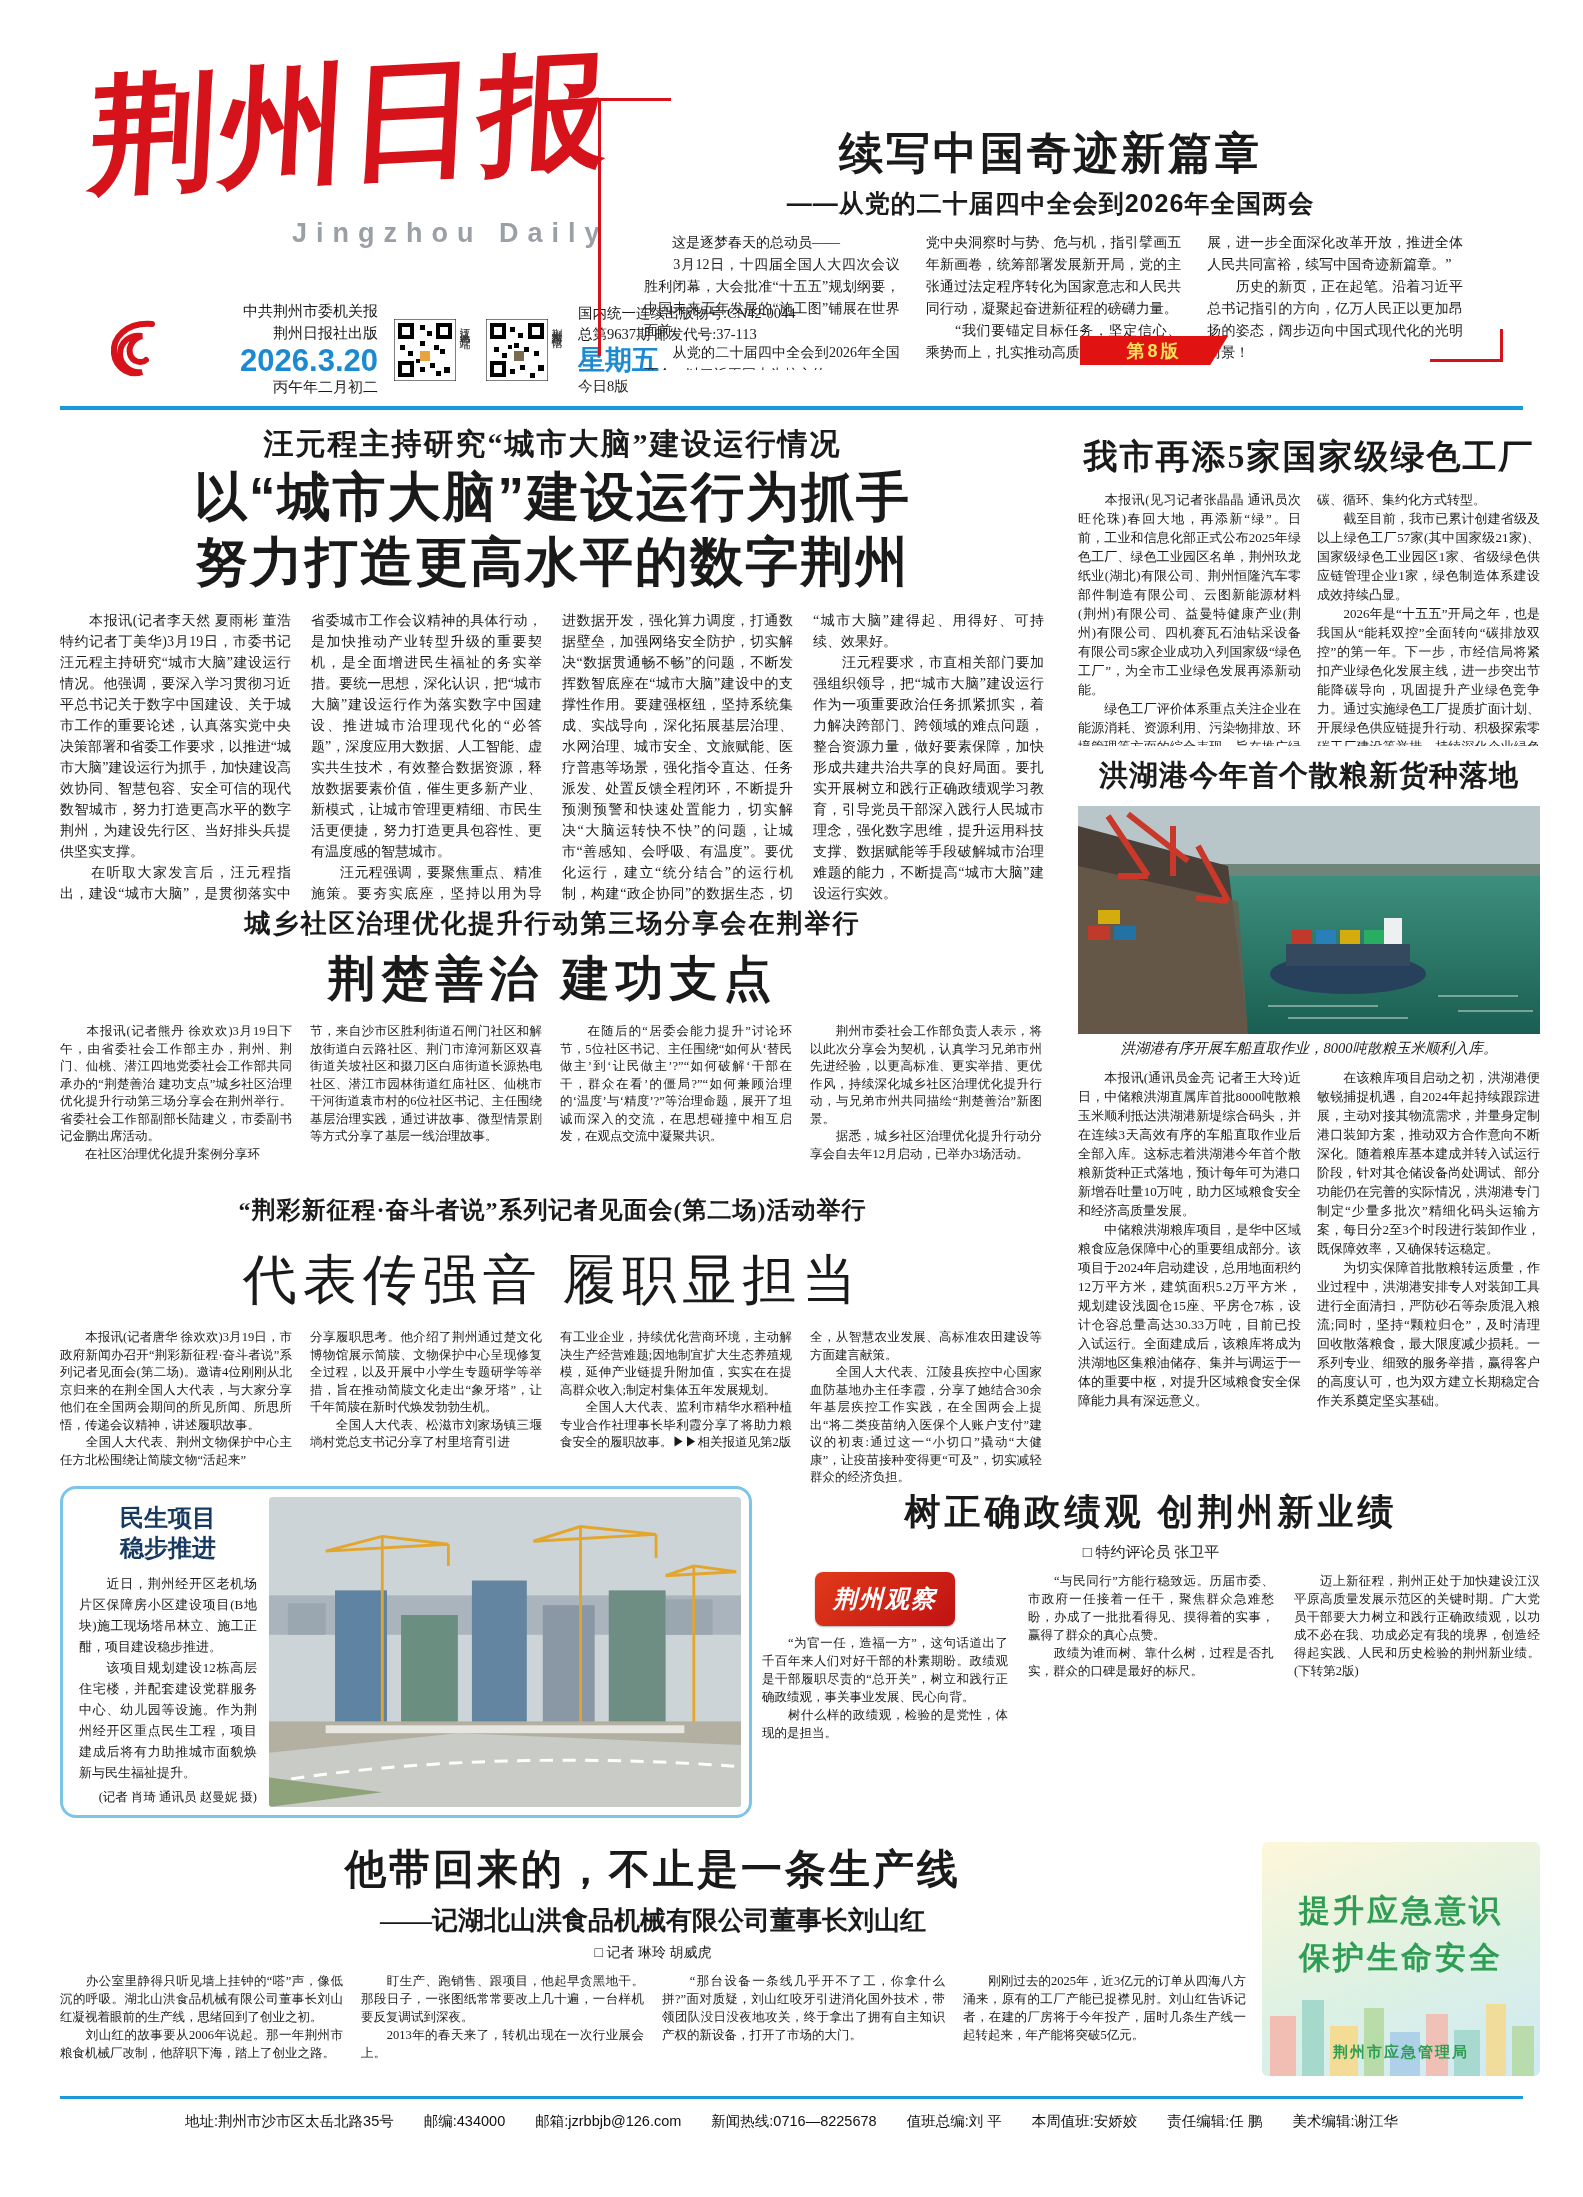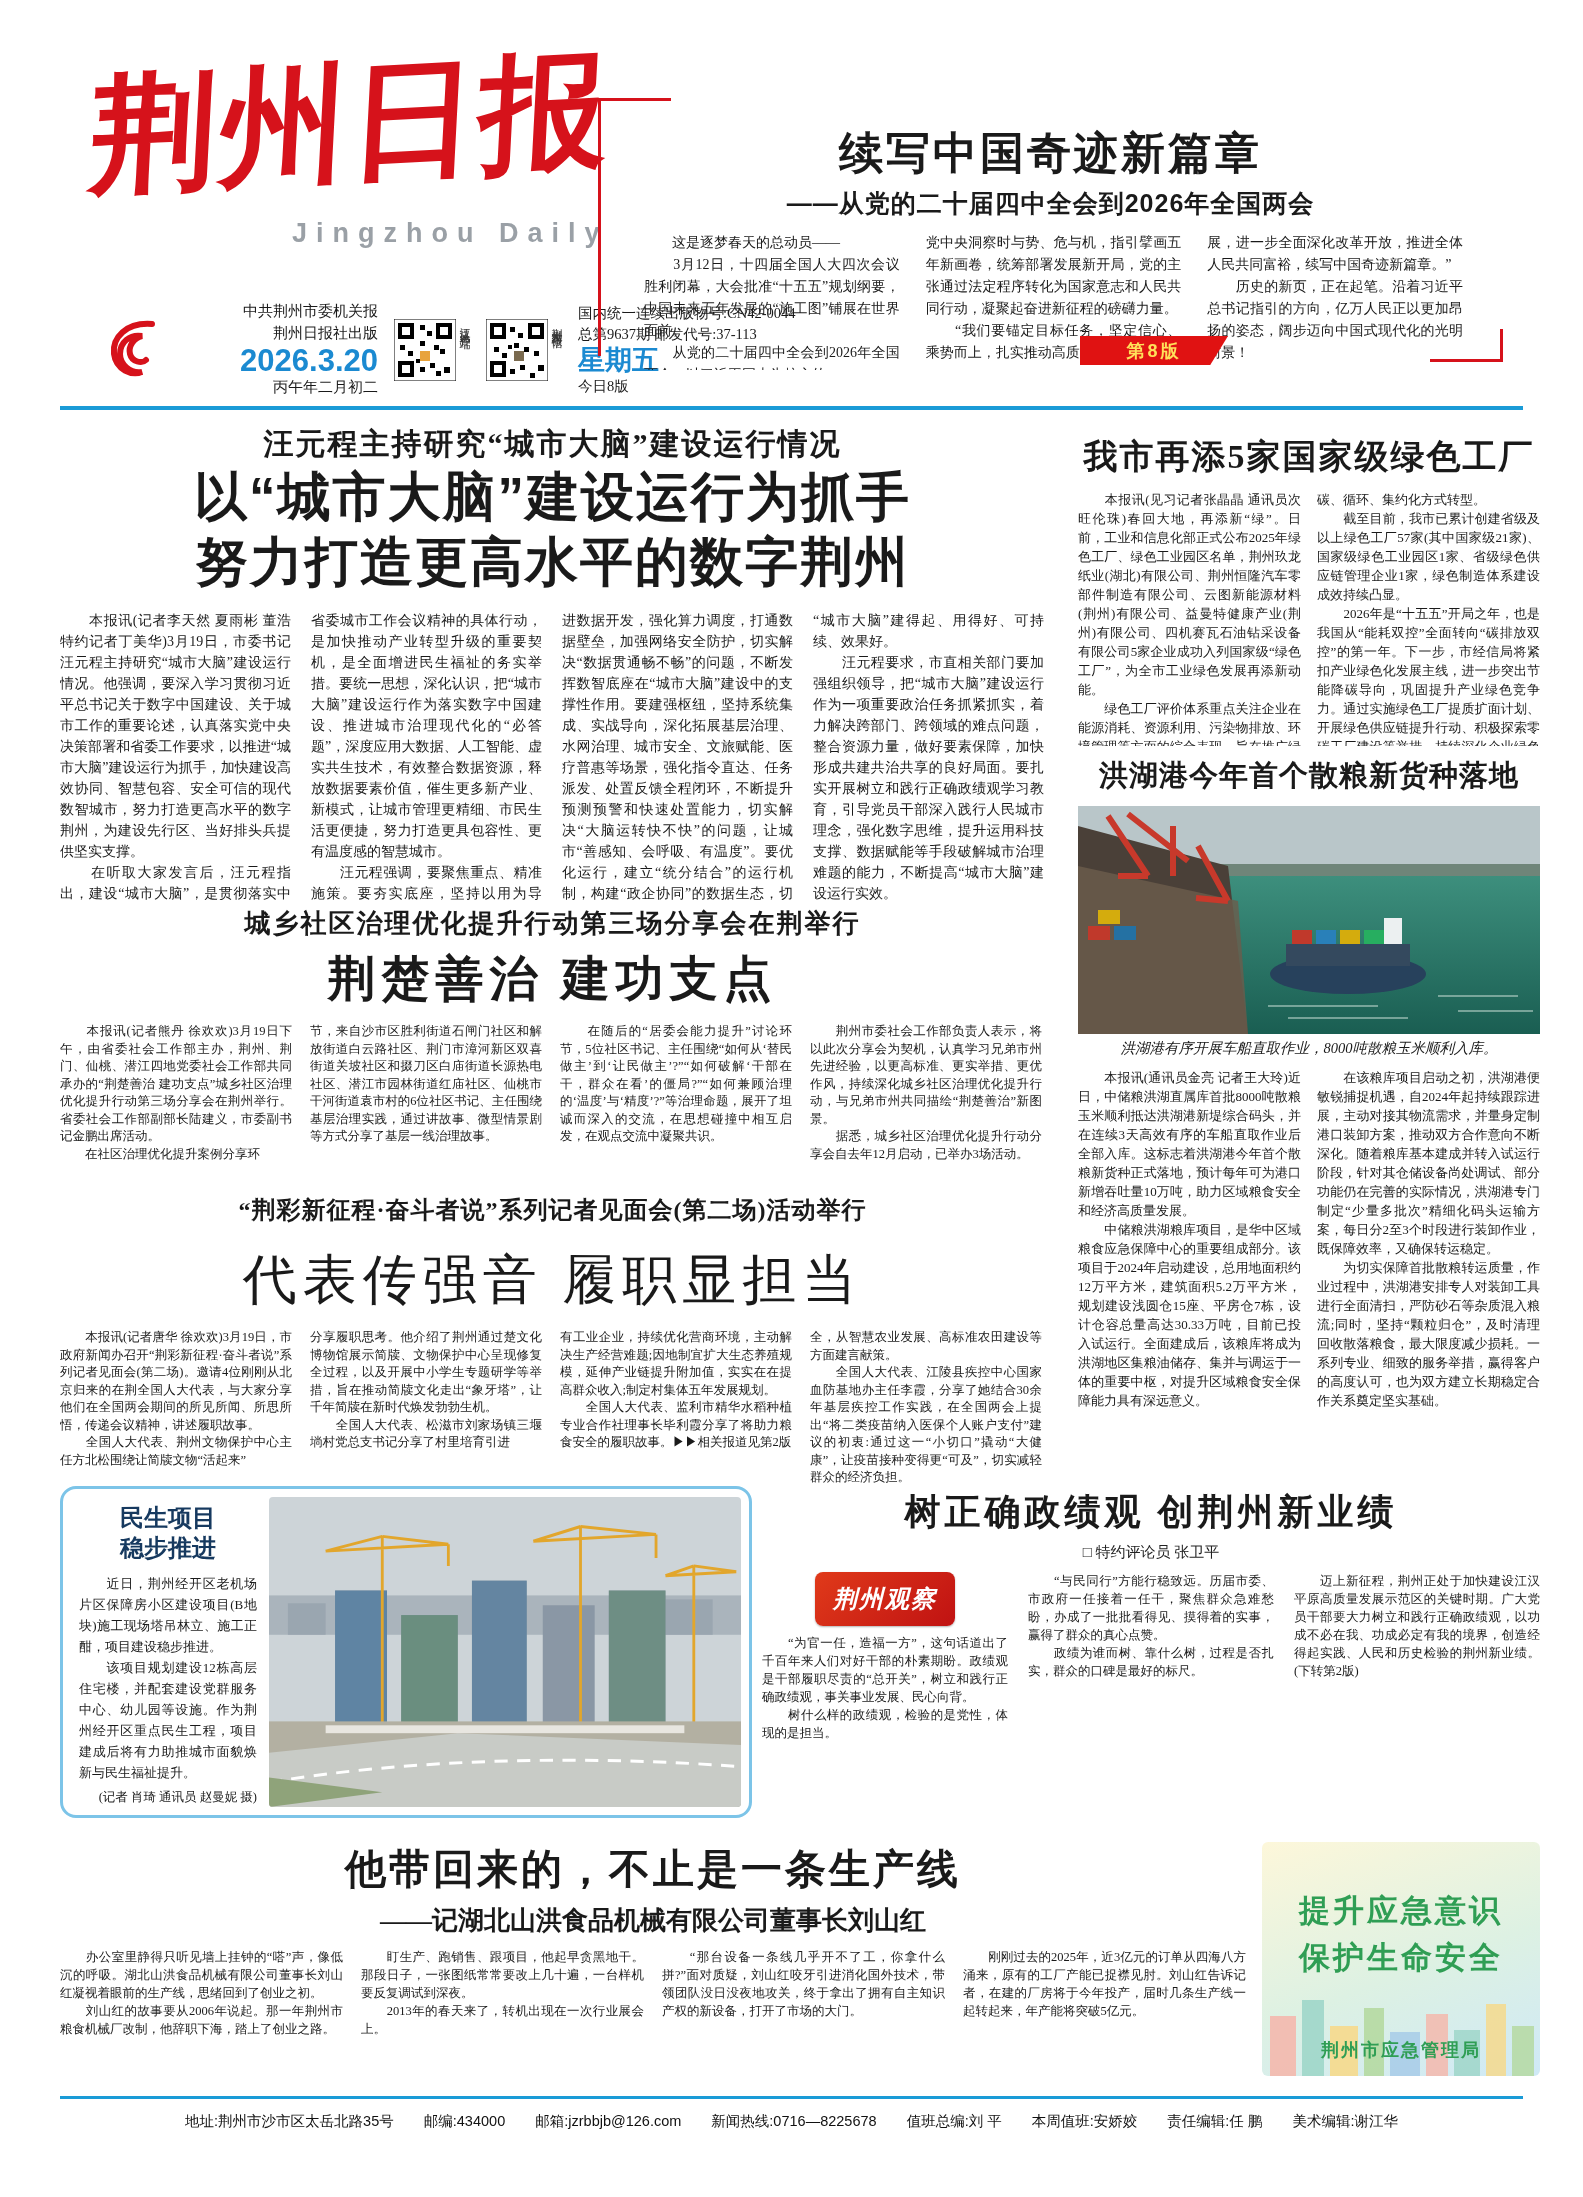--- a/index.html
+++ b/index.html
@@ -83,21 +83,21 @@
   .pf-sub{font-size:26px;font-weight:600;margin-top:6px;}
   .pf-by{font-size:14px;margin-top:6px;}
   .pf-cols{display:flex;gap:18px;margin-top:10px;}
   .pf-col{width:283px;height:148px;font-size:12.5px;line-height:18px;}
   
   .psa{left:1262px;top:1842px;width:278px;height:234px;border-radius:6px;overflow:hidden;
       background:linear-gradient(160deg,#fdf7da 0%,#ddf1e3 55%,#cfe9f6 100%);}
   .psa-text{position:absolute;left:0;top:46px;width:100%;text-align:center;color:#2f9e54;
       font-weight:900;font-size:31px;letter-spacing:3px;line-height:1.5;font-family:"Liberation Serif",serif;}
   .psa-org{position:absolute;left:0;bottom:14px;width:100%;text-align:center;color:#2f9e54;
-      font-size:18px;letter-spacing:2px;font-weight:bold;}
+      font-size:15px;letter-spacing:2px;font-weight:bold;}
   
   .footer{left:60px;top:2112px;width:1463px;text-align:center;font-size:14.5px;color:#111;
       font-family:"Liberation Sans",sans-serif;}
   .footer span{margin:0 13px;}
 </style>
 </head>
 <body>
 
 <div class="page">
 
@@ -334,20 +334,21 @@
       </div>
       <div class="cm-col coltext">　　“与民同行”方能行稳致远。历届市委、市政府一任接着一任干，聚焦群众急难愁盼，办成了一批批看得见、摸得着的实事，赢得了群众的真心点赞。
 　　政绩为谁而树、靠什么树，过程是否扎实，群众的口碑是最好的标尺。</div>
       <div class="cm-col coltext">　　迈上新征程，荆州正处于加快建设江汉平原高质量发展示范区的关键时期。广大党员干部要大力树立和践行正确政绩观，以功成不必在我、功成必定有我的境界，创造经得起实践、人民和历史检验的荆州新业绩。(下转第2版)</div>
     </div>
   </div>
 
   <div class="abs profile">
     <div class="pf-h center">他带回来的，不止是一条生产线</div>
     <div class="pf-sub center">——记湖北山洪食品机械有限公司董事长刘山红</div>
+    <div class="pf-by center">□ 记者 琳玲 胡威虎</div>
     <div class="pf-cols">
       <div class="pf-col coltext">　　办公室里静得只听见墙上挂钟的“嗒”声，像低沉的呼吸。湖北山洪食品机械有限公司董事长刘山红凝视着眼前的生产线，思绪回到了创业之初。
 　　刘山红的故事要从2006年说起。那一年荆州市粮食机械厂改制，他辞职下海，踏上了创业之路。</div>
       <div class="pf-col coltext">　　盯生产、跑销售、跟项目，他起早贪黑地干。那段日子，一张图纸常常要改上几十遍，一台样机要反复调试到深夜。
 　　2013年的春天来了，转机出现在一次行业展会上。</div>
       <div class="pf-col coltext">　　“那台设备一条线几乎开不了工，你拿什么拼?”面对质疑，刘山红咬牙引进消化国外技术，带领团队没日没夜地攻关，终于拿出了拥有自主知识产权的新设备，打开了市场的大门。</div>
       <div class="pf-col coltext">　　刚刚过去的2025年，近3亿元的订单从四海八方涌来，原有的工厂产能已捉襟见肘。刘山红告诉记者，在建的厂房将于今年投产，届时几条生产线一起转起来，年产能将突破5亿元。</div>
     </div>
   </div>
 

